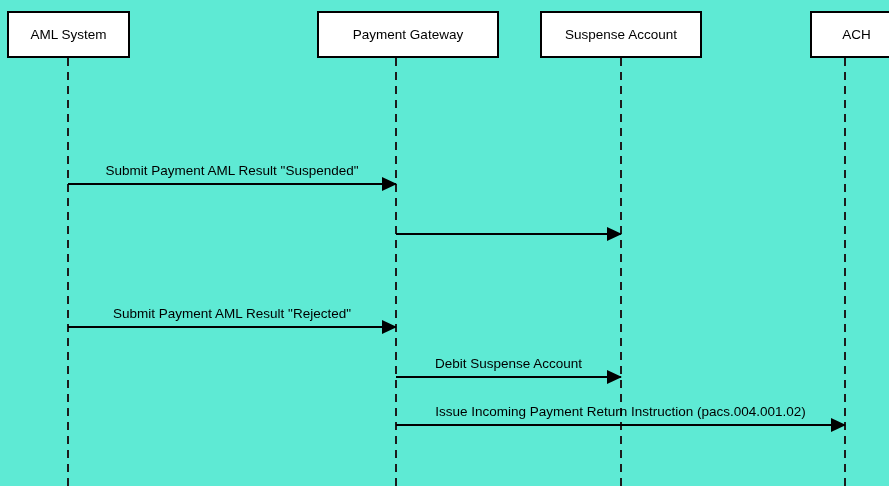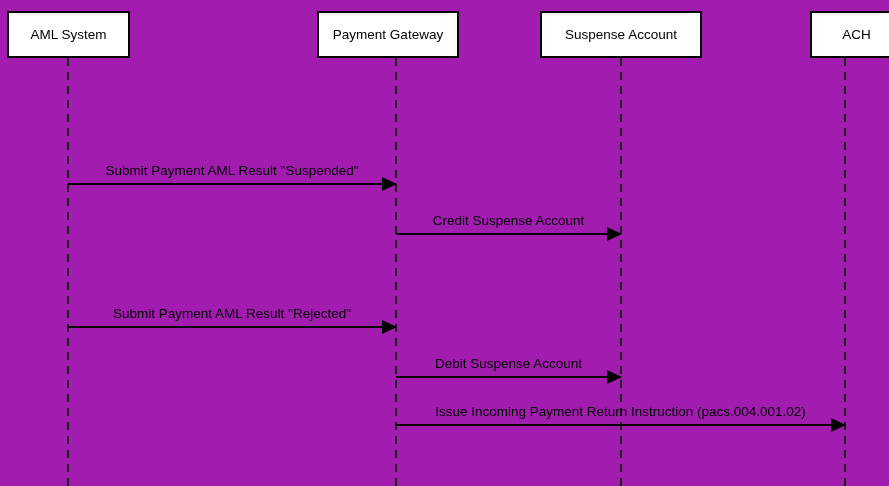--- a/index.html
+++ b/index.html
@@ -1,20 +1,20 @@
 <!DOCTYPE html>
 <html><head>
 <meta charset="utf-8">
 <style>
   html, body { margin: 0; padding: 0; background: #ffffff; }
   .stage {
     position: relative;
     width: 889px;
     height: 486px;
-    background: #a21caf;
+    background: #5eead4;
     font-family: "Liberation Sans", sans-serif;
     color: #000000;
     overflow: hidden;
   }
 
   
   .participant {
     position: absolute;
     top: 11px;
     height: 47px;
@@ -95,39 +95,38 @@
 <div class="stage">
 
   <div class="lifeline" style="left:67px"></div>
   <div class="lifeline" style="left:395px"></div>
   <div class="lifeline" style="left:620px"></div>
   <div class="lifeline" style="left:844px"></div>
 
   <div class="participant" style="left:7px;   width:123px">
     <span>AML System</span>
   </div>
-  <div class="participant" style="left:317px; width:142px">
+  <div class="participant" style="left:317px; width:182px">
     <span>Payment Gateway</span>
   </div>
   <div class="participant" style="left:540px; width:162px">
     <span>Suspense Account</span>
   </div>
   <div class="participant" style="left:810px; width:93px">
     <span>ACH</span>
   </div>
 
 
   <div class="message" style="left:68px; width:328px; top:161px">
     <div class="msg-label">Submit Payment AML Result "Suspended"</div>
     <div class="msg-line"></div>
     <div class="arrow-head"></div>
   </div>
 
   <div class="message" style="left:396px; width:225px; top:211px">
-    <div class="msg-label">Credit Suspense Account</div>
     <div class="msg-line"></div>
     <div class="arrow-head"></div>
   </div>
 
   <div class="message" style="left:68px; width:328px; top:304px">
     <div class="msg-label">Submit Payment AML Result "Rejected"</div>
     <div class="msg-line"></div>
     <div class="arrow-head"></div>
   </div>
 

